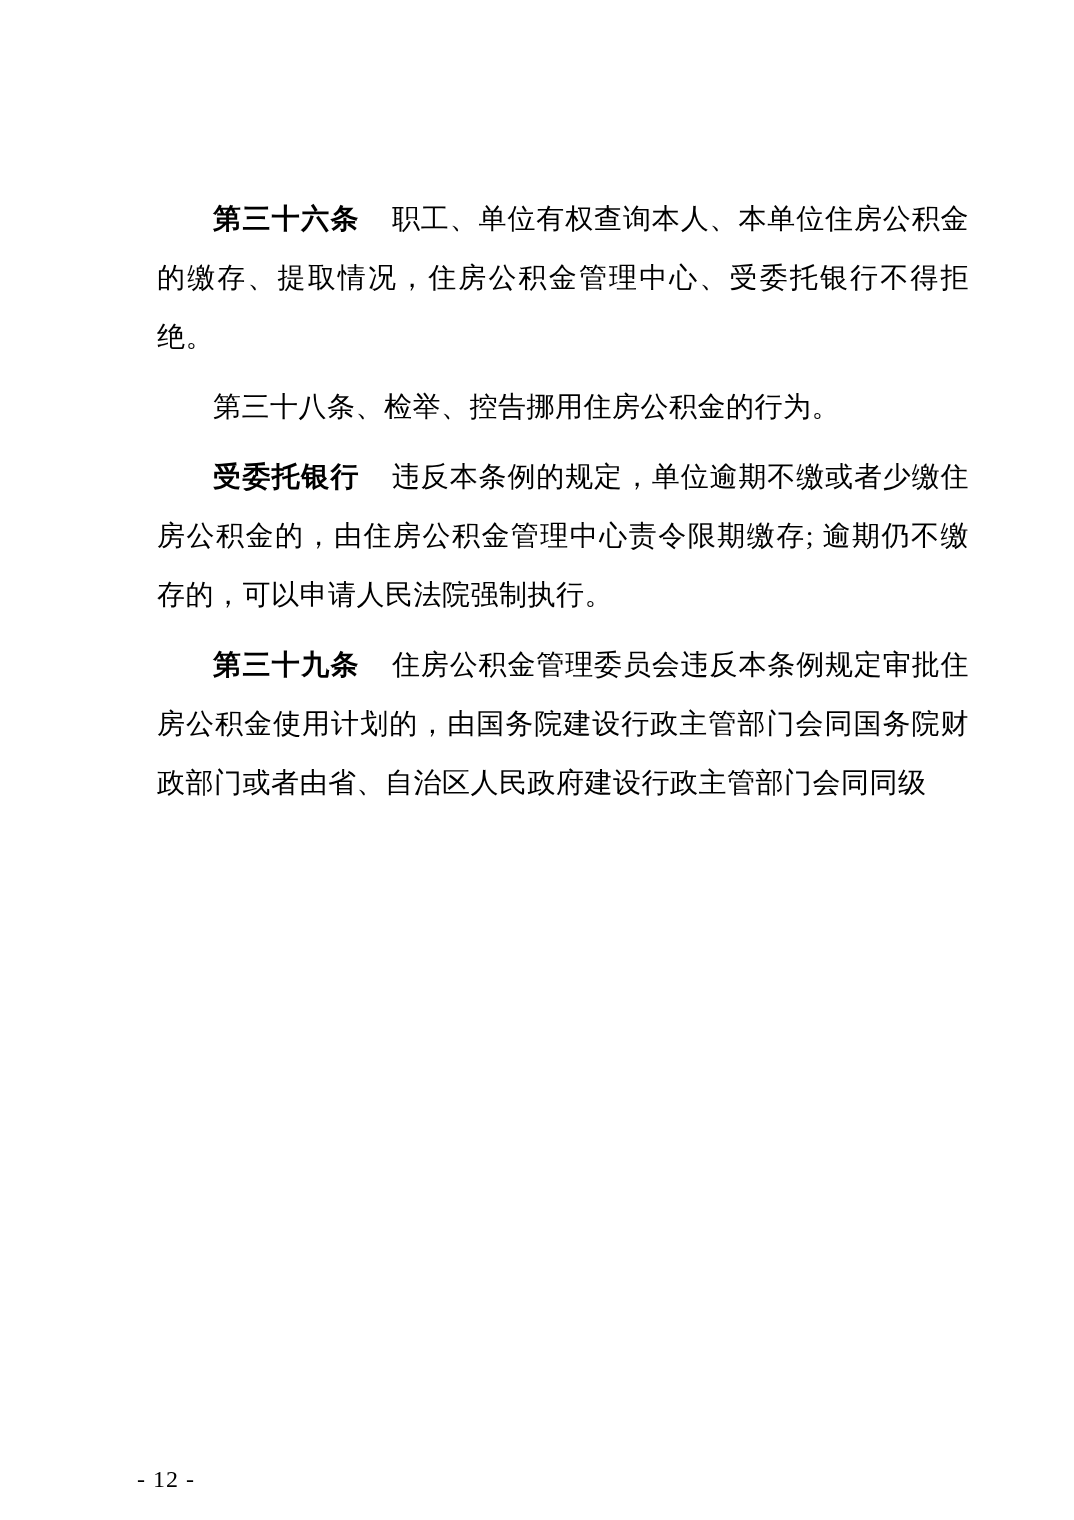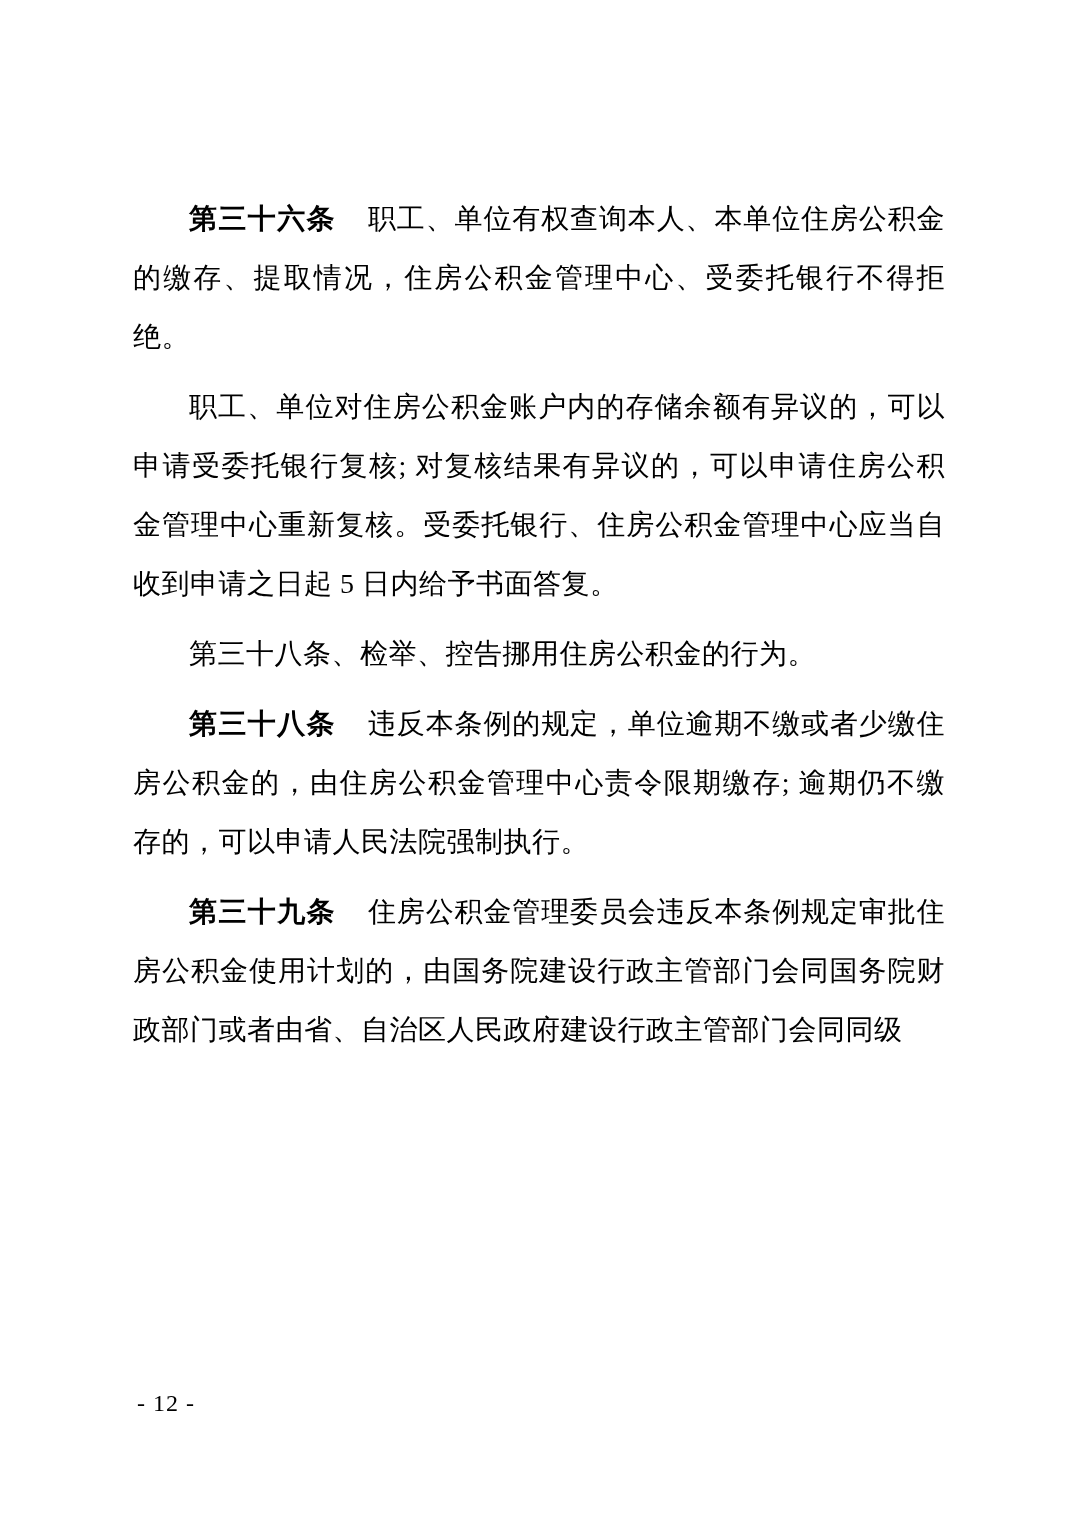--- a/index.html
+++ b/index.html
@@ -11,21 +11,21 @@
     position: relative;
     width: 1074px;
     height: 1520px;
     background: #ffffff;
     color: #000000;
     font-family: "Liberation Serif", "DejaVu Serif", serif;
     overflow: hidden;
   }
   .content {
     position: absolute;
-    left: 133px;
+    left: 157px;
     top: 189px;
     width: 812px;
   }
   .para {
     margin: 0 0 11px 0;
     font-size: 28px;
     line-height: 59px;
     text-align: justify;
     text-indent: 56px;
     letter-spacing: 0.5px;
@@ -42,32 +42,31 @@
     line-height: 59px;
     text-align: center;
     text-indent: 0;
     font-family: "Liberation Sans", "DejaVu Sans", sans-serif;
     font-weight: 700;
     letter-spacing: 1px;
   }
   .footer {
     position: absolute;
     left: 137px;
-    top: 1388px;
+    top: 1464px;
     font-size: 24px;
     line-height: 30px;
     letter-spacing: 1px;
     font-family: "Liberation Serif", "DejaVu Serif", serif;
   }
 </style>
 </head>
 <body>
 
 <div class="page">
   <div class="content">
       <p class="para"><b class="art-num">第三十六条</b><span>职工、单位有权查询本人、本单位住房公积金的缴存、提取情况，住房公积金管理中心、受委托银行不得拒绝。</span></p>
-      <p class="para"><span>职工、单位对住房公积金账户内的存储余额有异议的，可以申请受委托银行复核; 对复核结果有异议的，可以申请住房公积金管理中心重新复核。受委托银行、住房公积金管理中心应当自收到申请之日起 5 日内给予书面答复。</span></p>
       <p class="para"><span>第三十八条、检举、控告挪用住房公积金的行为。</span></p>
-      <p class="para"><b class="art-num">第三十八条</b><span>违反本条例的规定，单位逾期不缴或者少缴住房公积金的，由住房公积金管理中心责令限期缴存; 逾期仍不缴存的，可以申请人民法院强制执行。</span></p>
+      <p class="para"><b class="art-num">受委托银行</b><span>违反本条例的规定，单位逾期不缴或者少缴住房公积金的，由住房公积金管理中心责令限期缴存; 逾期仍不缴存的，可以申请人民法院强制执行。</span></p>
       <p class="para"><b class="art-num">第三十九条</b><span>住房公积金管理委员会违反本条例规定审批住房公积金使用计划的，由国务院建设行政主管部门会同国务院财政部门或者由省、自治区人民政府建设行政主管部门会同同级</span></p>
     </div>
   <div class="footer">- 12 -</div>
 </div>
 
 </body></html>

